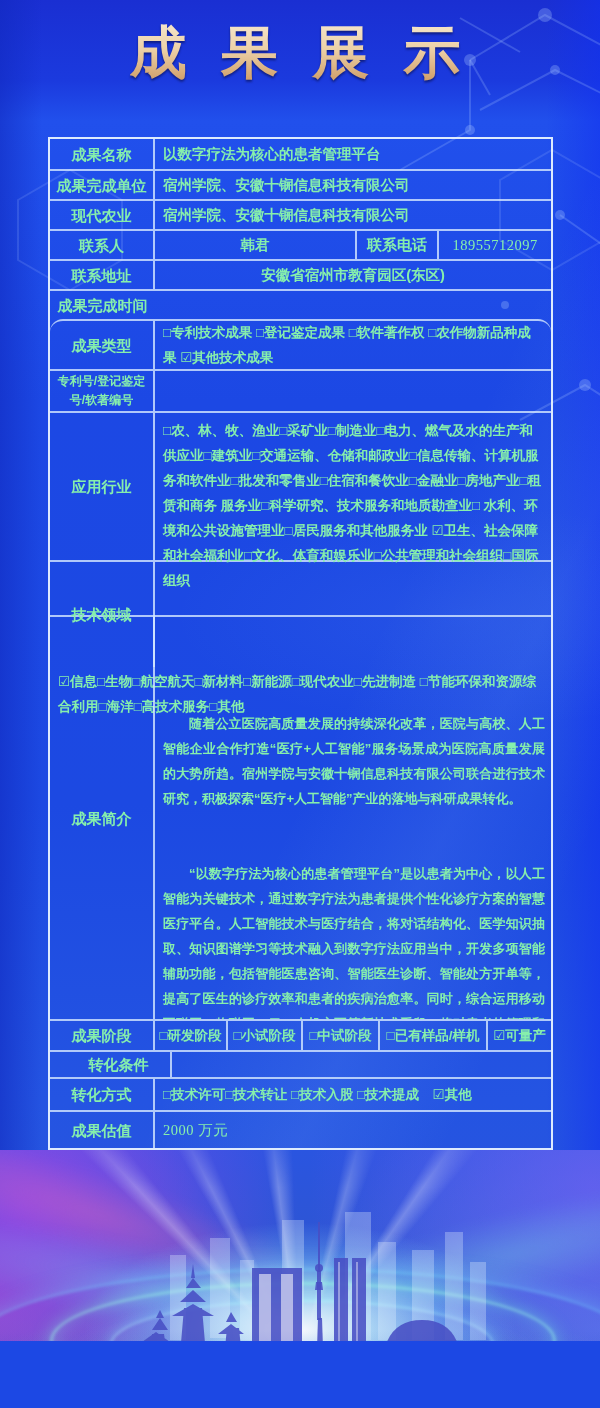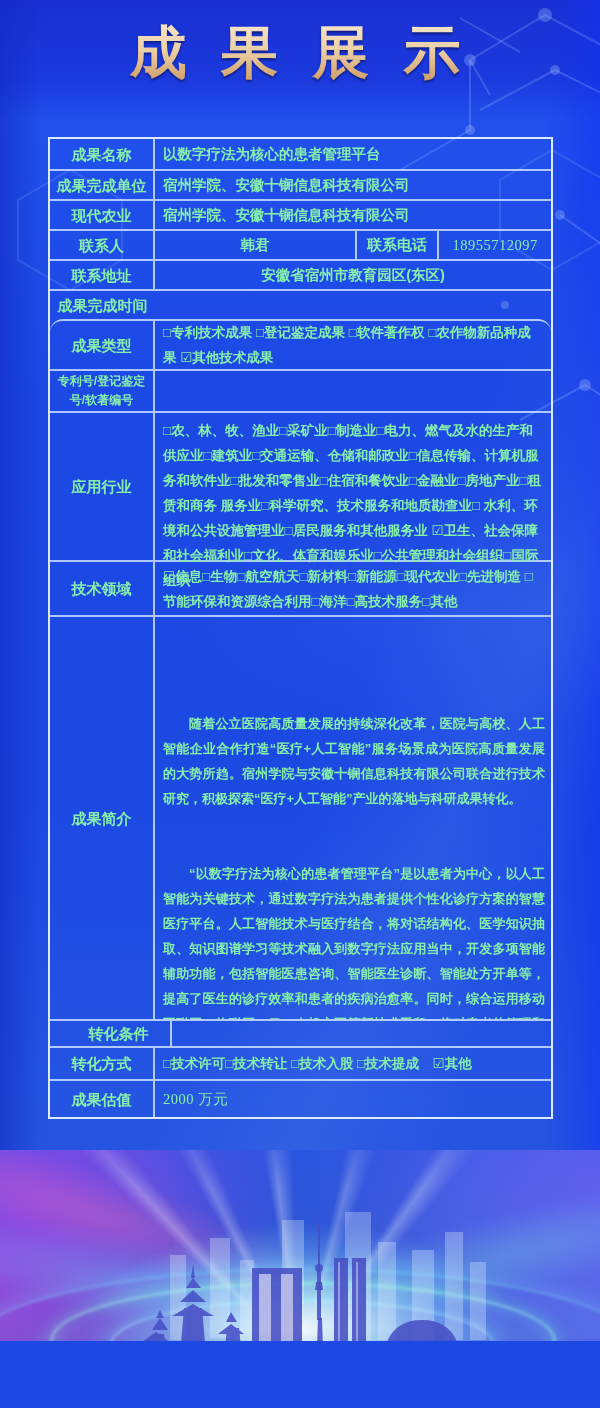--- a/index.html
+++ b/index.html
@@ -64,21 +64,21 @@
   .chk2{font-size:13.5px;line-height:25px;}
   .stage-cell{justify-content:center;text-align:center;font-weight:bold;font-size:13.5px;
               border-right:2px solid rgba(214,233,255,.8);padding:2px 2px;white-space:nowrap;overflow:hidden;}
   .stage-cell:last-child{border-right:none;}
   .summary{display:block;font-size:13px;line-height:25px;font-weight:bold;
            padding:4px 6px 0 8px;text-align:justify;overflow:hidden;margin-top:40px;}
   .summary p{margin:0;text-indent:2em;}
 
   
   .h30{height:30px;} .h50{height:50px;border-radius:13px;} .h42{height:42px;} .h149{height:149px;}
-  .h55{height:55px;} .h404{height:404px;} .h33{height:33px;} .h27{height:27px;padding-left:17px;}
+  .h55{height:55px;flex-direction:column;} .h404{height:404px;} .h33{height:33px;} .h27{height:27px;padding-left:17px;}
   .h31{height:31px;} .h38{height:38px;justify-content:center;}
 
   
   .city{position:absolute;left:0;top:1150px;width:600px;height:258px;overflow:hidden;}
   .city .base{position:absolute;inset:0;
     background:linear-gradient(180deg,#2a55e0 0%, #2e55d2 40%, #3a5cc8 100%);}
   .city .violet{position:absolute;inset:0;background:
       radial-gradient(circle at 4% 22%, rgba(150,70,235,.75), transparent 45%),
       radial-gradient(circle at -2% 60%, rgba(225,80,190,.5), transparent 40%),
       radial-gradient(circle at 99% 14%, rgba(130,95,245,.55), transparent 45%),
@@ -206,20 +206,28 @@
 
     <div class="row h404">
       <div class="cell lbl">成果简介</div>
       <div class="cell val summary">
         <p>随着公立医院高质量发展的持续深化改革，医院与高校、人工智能企业合作打造“医疗+人工智能”服务场景成为医院高质量发展的大势所趋。宿州学院与安徽十锎信息科技有限公司联合进行技术研究，积极探索“医疗+人工智能”产业的落地与科研成果转化。</p>
         <p>“以数字疗法为核心的患者管理平台”是以患者为中心，以人工智能为关键技术，通过数字疗法为患者提供个性化诊疗方案的智慧医疗平台。人工智能技术与医疗结合，将对话结构化、医学知识抽取、知识图谱学习等技术融入到数字疗法应用当中，开发多项智能辅助功能，包括智能医患咨询、智能医生诊断、智能处方开单等，提高了医生的诊疗效率和患者的疾病治愈率。同时，综合运用移动互联网、物联网、云、人机交互等新技术手段，将对患者的管理和服务从院内延伸到院外，从线下扩展到线上，形成院内院外一体化，线下线上一体化，软件硬件服务一体化的全病程规范化管理闭环，实现以患者为中心的服务供给。</p>
         
       </div>
     </div>
 
+    <div class="row h31">
+      <div class="cell lbl">成果阶段</div>
+      <div class="cell stage-cell" style="flex:0 0 73px;">□研发阶段</div>
+      <div class="cell stage-cell" style="flex:0 0 75px;">□小试阶段</div>
+      <div class="cell stage-cell" style="flex:0 0 77px;">□中试阶段</div>
+      <div class="cell stage-cell" style="flex:0 0 108px;">□已有样品/样机</div>
+      <div class="cell stage-cell" style="flex:1 1 auto;">☑可量产</div>
+    </div>
 
     <div class="row h27">
       <div class="cell lbl">转化条件</div>
       <div class="cell val"></div>
     </div>
 
     <div class="row h33">
       <div class="cell lbl">转化方式</div>
       <div class="cell val chk2">□技术许可□技术转让 □技术入股 □技术提成　☑其他</div>
     </div>

